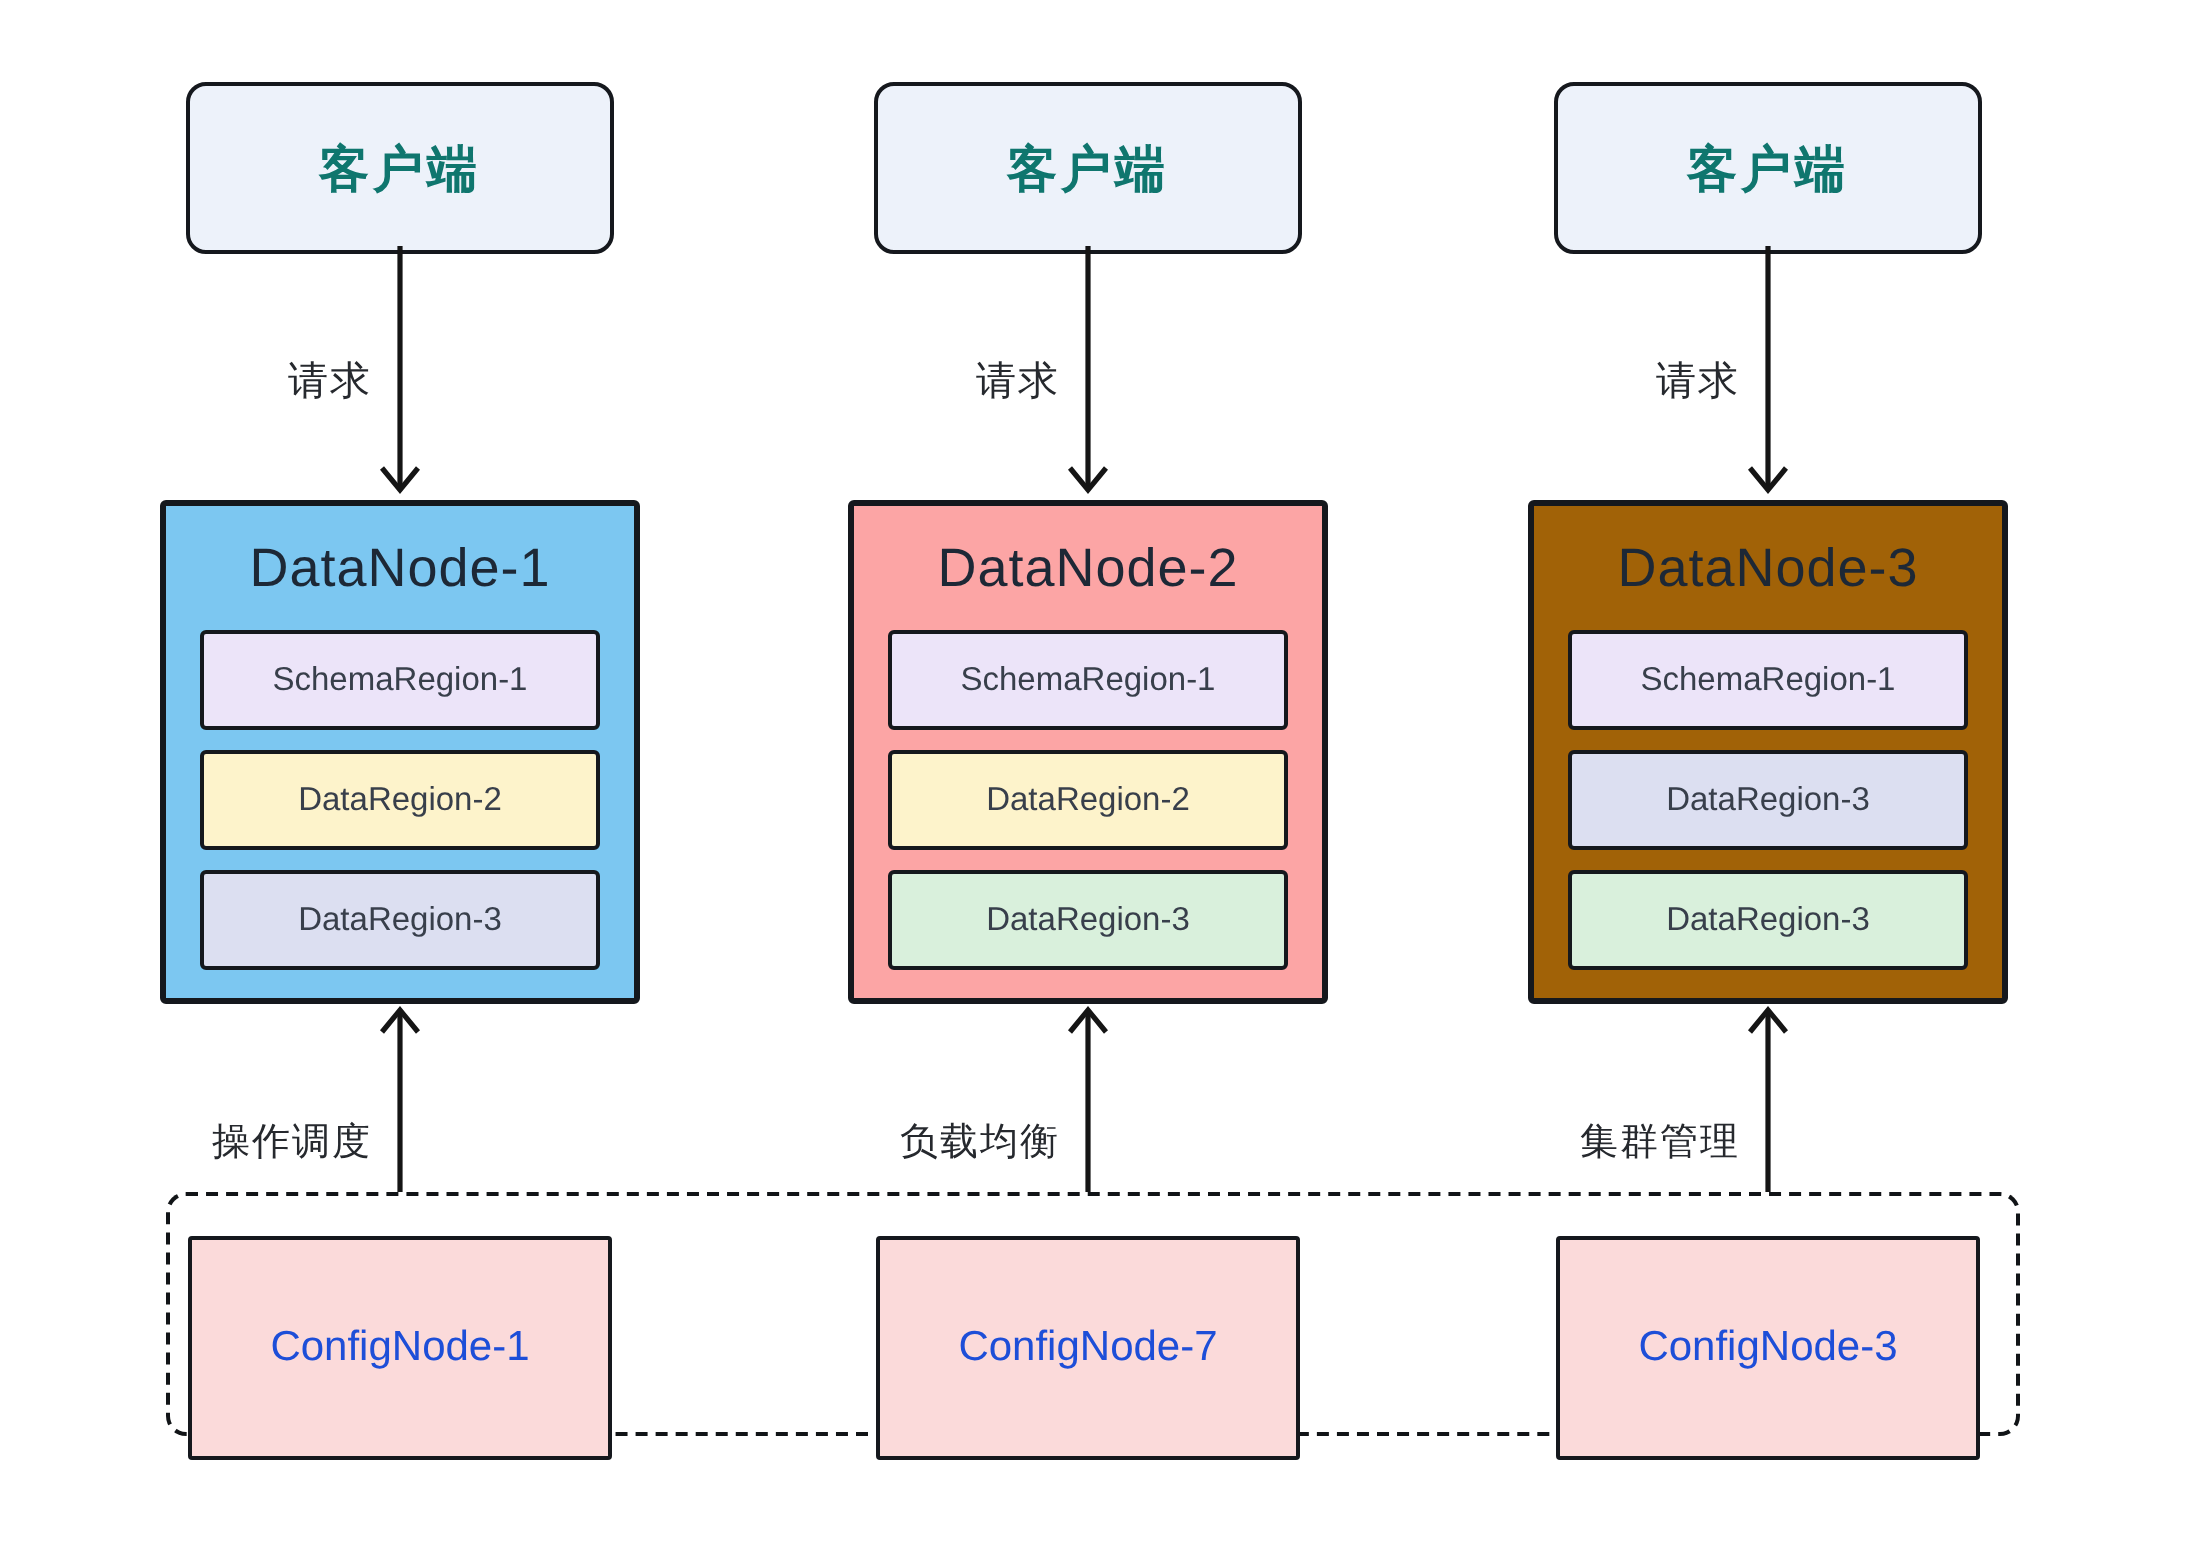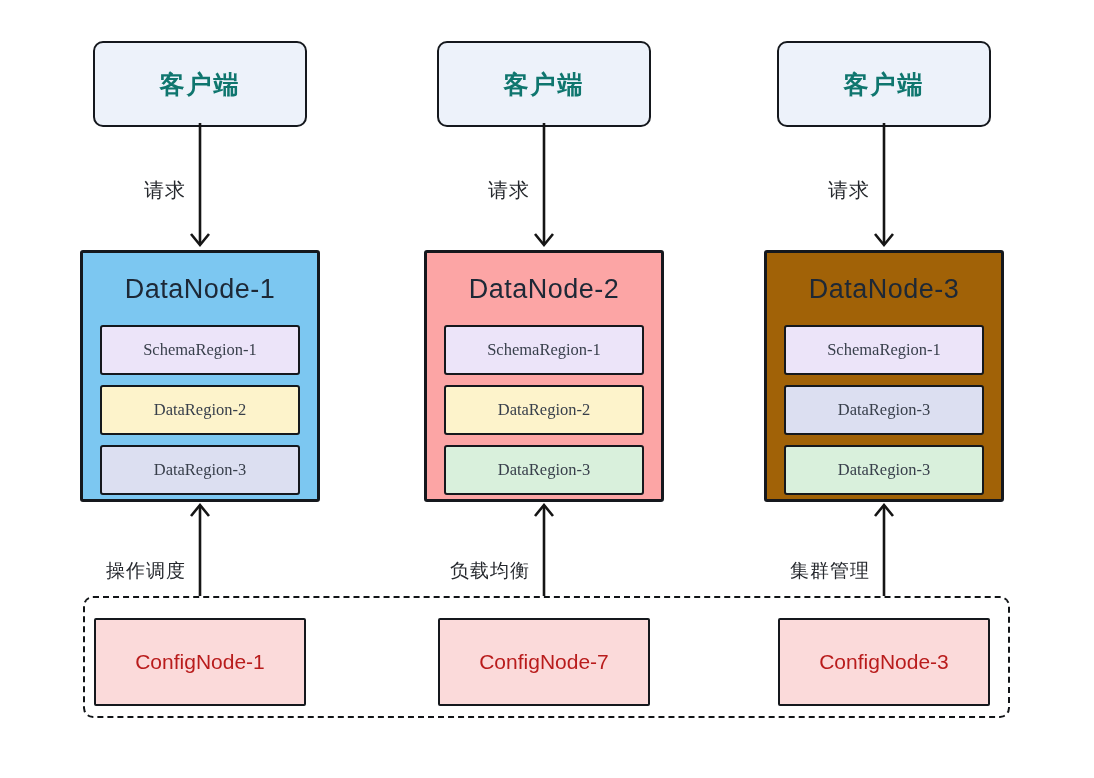--- a/index.html
+++ b/index.html
@@ -31,41 +31,41 @@
   }
   .req-label{top:177px;margin-left:20px;}
   .cfg-label{top:558px;font-size:19px;}
 
   .datanode{
     position:absolute;top:250px;left:50%;transform:translateX(-50%);
     width:240px;height:252px;box-sizing:border-box;
     background:#7cc7f1;border:3px solid #15181d;border-radius:3px;
   }
   .dn-title{
-    height:72px;display:flex;align-items:center;justify-content:center;
+    height:62px;display:flex;align-items:center;justify-content:center;
     font-size:27px;font-weight:500;color:#1d2836;letter-spacing:0.5px;
   }
   .region{
     width:200px;height:50px;margin:0 auto 10px auto;box-sizing:border-box;
     border:2.5px solid #15181d;border-radius:3px;
     display:flex;align-items:center;justify-content:center;
-    font-size:16.5px;font-weight:400;color:#383f4b;font-family:Liberation Serif, serif;
+    font-size:16.5px;font-weight:400;color:#383f4b;
   }
 
   .cfg-cluster{
     position:absolute;left:83px;top:596px;width:927px;height:122px;
     box-sizing:border-box;border:2.5px dashed #111417;border-radius:10px;
     background:transparent;
   }
   .confignode{
     position:absolute;top:618px;left:50%;transform:translateX(-50%);
-    width:212px;height:88px;box-sizing:border-box;
+    width:212px;height:112px;box-sizing:border-box;
     background:#fbdada;border:2.5px solid #15181d;border-radius:2px;
     display:flex;align-items:center;justify-content:center;
-    font-size:21px;font-weight:400;color:#b91c1c;
+    font-size:21px;font-weight:400;color:#1d4ed8;
   }
   svg{overflow:visible;}
 </style>
 </head>
 <body>
 
 <div class="canvas">
 
   <div class="cfg-cluster"></div>
 

